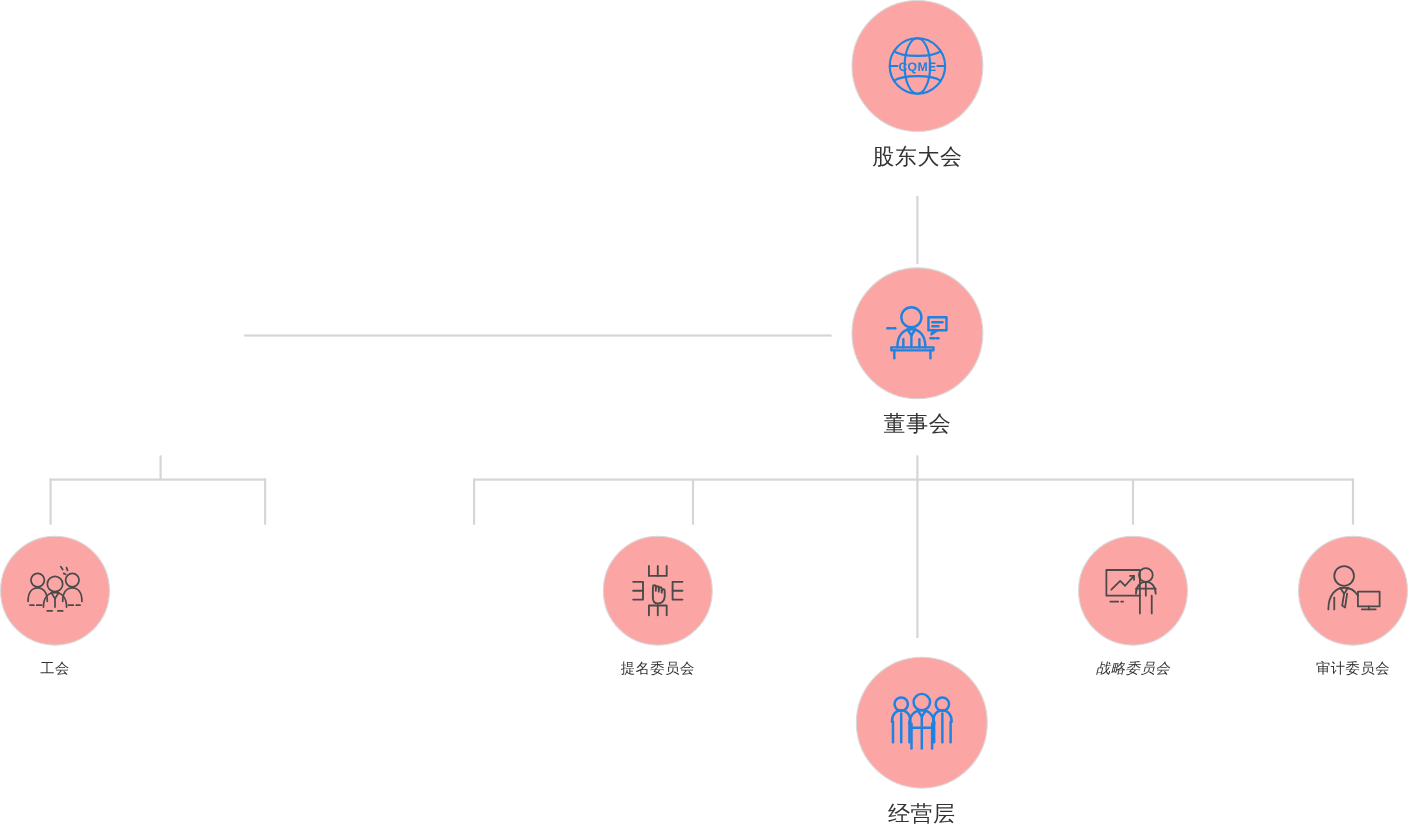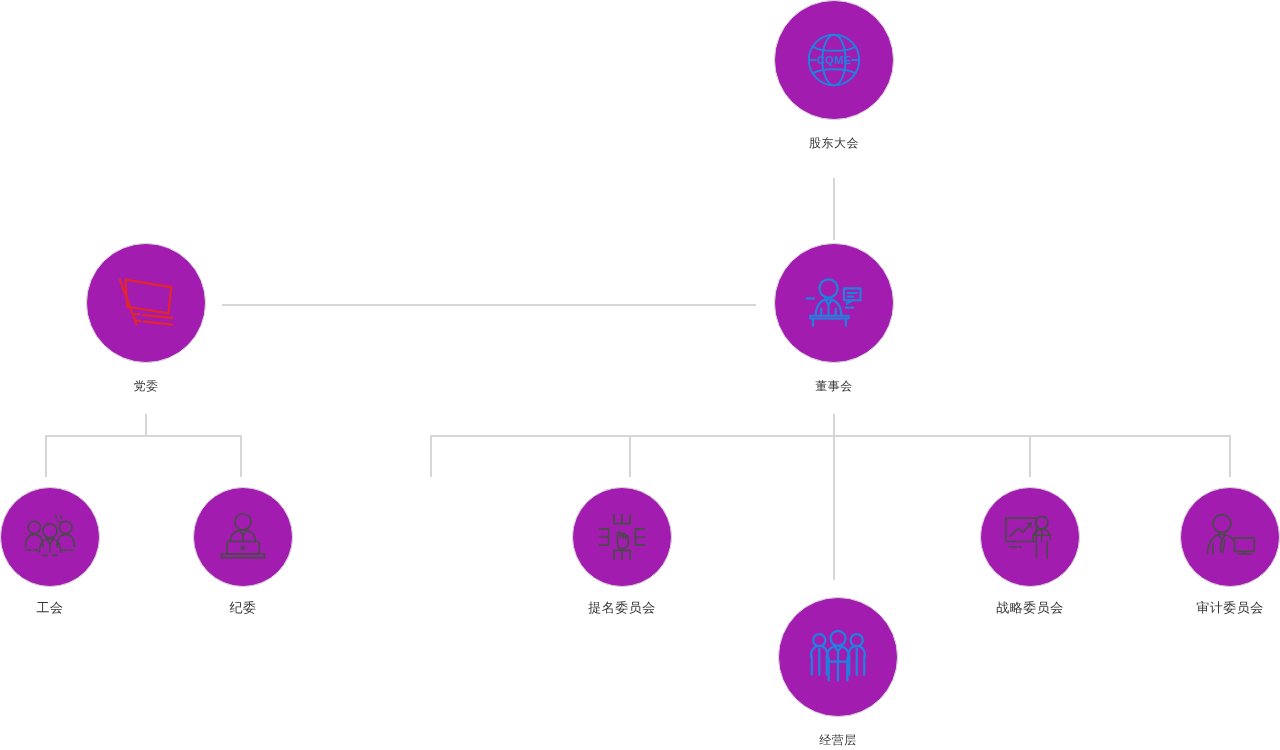--- a/index.html
+++ b/index.html
@@ -30,35 +30,35 @@
   .node {
     position: absolute;
     width: 124px;
     text-align: center;
   }
   .node-circle {
     width: 120px;
     height: 120px;
     border-radius: 50%;
     border: 1px solid #d9d9d9;
-    background: #a21caf;
+    background: #fca5a5;
     box-sizing: border-box;
     display: flex;
     align-items: center;
     justify-content: center;
     margin: 0 auto;
     text-align: center;
   }
   .node-circle.small {
     width: 100px;
     height: 100px;
   }
   .node-label {
     margin-top: 14px;
-    font-size: 12px;
+    font-size: 20px;
     line-height: 18px;
     color: #333333;
     white-space: nowrap;
     letter-spacing: 0.5px;
   }
   .node.small .node-label {
     margin-top: 12px;
     font-size: 13px;
   }
   .icon-svg { display: block; }
@@ -131,37 +131,20 @@
             <path d="M10 27 L12 27"></path>
             <path d="M47 37 L51 37"></path>
             <path d="M53 37 L55 37"></path>
           </g>
         </svg>
       </span>
     </div>
     <div class="node-label">董事会</div>
   </div>
 
-  <div class="node" style="left:84px; top:243px;">
-    <div class="node-circle">
-      <span>
-        <svg class="icon-svg" width="64" height="58" viewBox="0 0 68 62">
-          <g fill="none" stroke="#E3262D" stroke-width="2.4" stroke-linecap="round" stroke-linejoin="round">
-            <path d="M6 6 L24 54"></path>
-            <path d="M12 6 L61 14 L58 42 L14 35 Z"></path>
-            <path d="M22 43 L27 43"></path>
-            <path d="M31 44 L62 47"></path>
-            <path d="M23 50 L28 50"></path>
-            <path d="M32 51 L62 54"></path>
-          </g>
-        </svg>
-      </span>
-    </div>
-    <div class="node-label">党委</div>
-  </div>
 
   <div class="node small" style="left:-12px; top:487px;">
     <div class="node-circle small">
       <span>
         <svg class="icon-svg" width="56" height="52" viewBox="0 0 64 58">
           <g fill="none" stroke="#4a4a4a" stroke-width="1.8" stroke-linecap="round" stroke-linejoin="round">
             <circle cx="14" cy="18" r="7"></circle>
             <path d="M4 40 C4 31 8 26 14 26 C20 26 24 31 24 40"></path>
             <circle cx="50" cy="18" r="7"></circle>
             <path d="M40 40 C40 31 44 26 50 26 C56 26 60 31 60 40"></path>
@@ -178,44 +161,23 @@
             <path d="M38 4 L40 7"></path>
             <path d="M44 5 L45 8"></path>
             <path d="M41 11 L43 12"></path>
           </g>
         </svg>
       </span>
     </div>
     <div class="node-label">工会</div>
   </div>
 
-  <div class="node small" style="left:181px; top:487px;">
-    <div class="node-circle small">
-      <span>
-        <svg class="icon-svg" width="54" height="52" viewBox="0 0 60 58">
-          <g fill="none" stroke="#4a4a4a" stroke-width="1.8" stroke-linecap="round" stroke-linejoin="round">
-            <circle cx="30" cy="12" r="9"></circle>
-            <path d="M16 34 C16 26 22 21 30 21 C38 21 44 26 44 34"></path>
-            <path d="M26 21 L30 27 L34 21"></path>
-            <path d="M30 27 L30 34"></path>
-            <rect x="12" y="34" width="36" height="14" rx="1.5"></rect>
-            <circle cx="30" cy="41" r="1.6"></circle>
-            <path d="M6 52 L54 52"></path>
-            <path d="M6 52 L6 48"></path>
-            <path d="M54 52 L54 48"></path>
-            <path d="M6 48 L54 48"></path>
-          </g>
-        </svg>
-      </span>
-    </div>
-    <div class="node-label">纪委</div>
-  </div>
-
-
-  <div class="node small" style="left:560px; top:487px;">
+
+
+  <div class="node small" style="left:536px; top:487px;">
     <div class="node-circle small">
       <span>
         <svg class="icon-svg" width="52" height="52" viewBox="0 0 58 58">
           <g fill="none" stroke="#4a4a4a" stroke-width="1.9" stroke-linecap="round" stroke-linejoin="round">
             <path d="M20 4 L20 14 L38 14 L38 4"></path>
             <path d="M29 4 L29 14"></path>
             <path d="M20 54 L20 44 L38 44 L38 54"></path>
             <path d="M29 54 L29 44"></path>
             <path d="M4 20 L14 20 L14 38 L4 38"></path>
             <path d="M4 29 L14 29"></path>
@@ -225,21 +187,21 @@
             <path d="M27 26 C27 24 30 24 30 26 L30 30"></path>
             <path d="M30 27 C30 25 33 25 33 27 L33 31"></path>
             <path d="M33 29 C33 27 36 27 36 29 L36 35 C36 40 32 42 29 42 C25 42 24 39 24 36"></path>
           </g>
         </svg>
       </span>
     </div>
     <div class="node-label">提名委员会</div>
   </div>
 
-  <div class="node small" style="left:968px; top:487px;">
+  <div class="node small" style="left:968px; top:487px;font-style:italic;">
     <div class="node-circle small">
       <span>
         <svg class="icon-svg" width="56" height="52" viewBox="0 0 62 58">
           <g fill="none" stroke="#4a4a4a" stroke-width="1.8" stroke-linecap="round" stroke-linejoin="round">
             <rect x="4" y="8" width="34" height="26"></rect>
             <path d="M9 28 L18 19 L23 24 L32 14"></path>
             <path d="M28 14 L32 14 L32 18"></path>
             <path d="M8 40 L16 40"></path>
             <path d="M19 40 L21 40"></path>
             <circle cx="44" cy="13" r="7"></circle>

